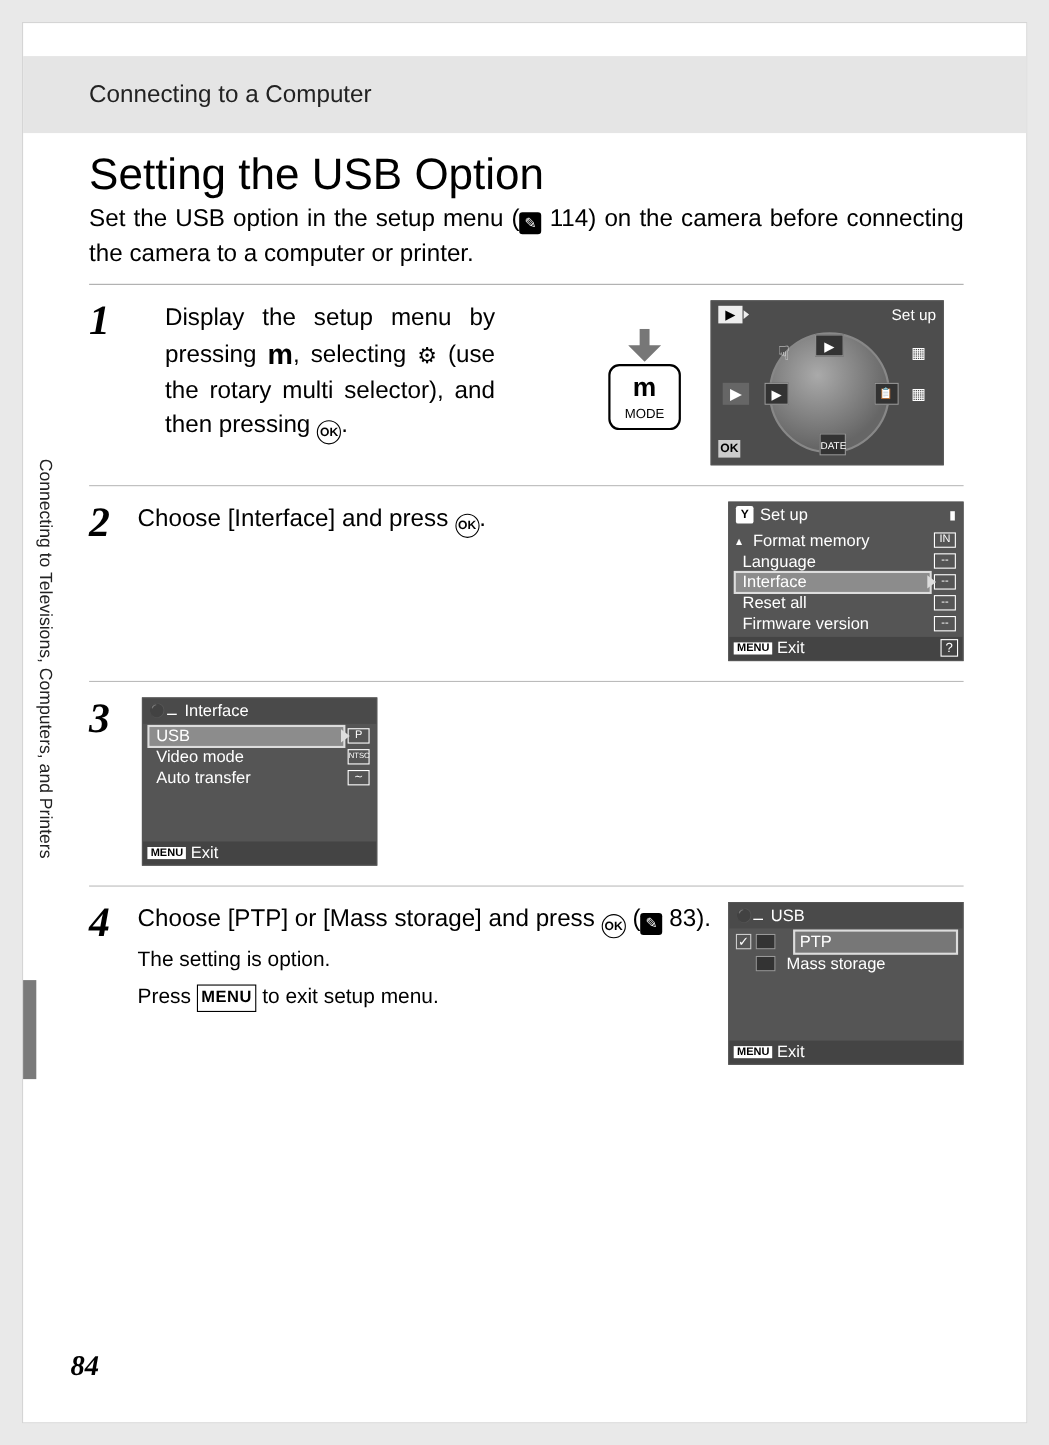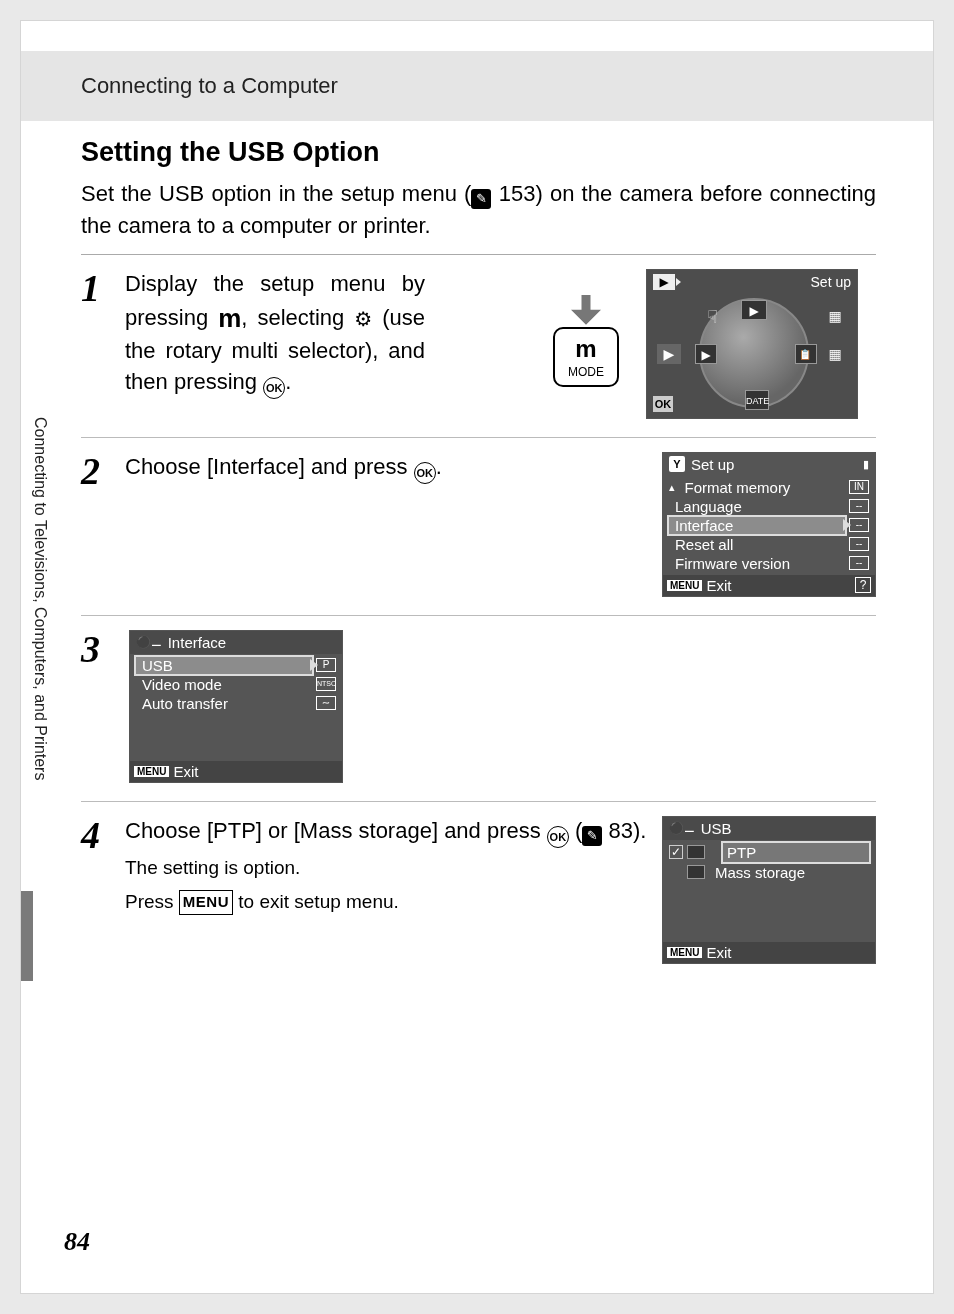--- a/index.html
+++ b/index.html
@@ -1,21 +1,21 @@
 <!DOCTYPE html>
 <html><head>
 <meta charset="utf-8">
 <style>
   * { box-sizing: border-box; margin: 0; padding: 0; }
   html, body { width: 954px; height: 1314px; background: #fff; font-family: Arial, Helvetica, sans-serif; color: #000; }
   .page-bg { position: relative; width: 954px; height: 1314px; background: #e9e9e9; }
   .inner { position: absolute; left: 20px; top: 20px; width: 914px; height: 1274px; background: #fff; border: 1px solid #d5d5d5; }
   .header-band { position: absolute; left: 0; top: 30px; width: 100%; height: 70px; background: #e5e5e5; display: flex; align-items: center; padding-left: 60px; font-size: 22px; color: #222; }
   .content { position: absolute; left: 60px; top: 110px; width: 795px; }
-  h2.title { font-size: 27px; font-weight: bold; margin-top: 6px; margin-bottom: 10px; }
+  h2.title { font-size: 40px; font-weight: normal; margin-top: 6px; }
   .intro { font-size: 22px; line-height: 1.45; text-align: justify; }
   .page-ref-icon { display: inline-block; width: 20px; height: 20px; background: #000; color:#fff; font-size:13px; line-height:20px; text-align:center; border-radius:3px; vertical-align: -2px; }
   .steps-border { border-top: 1px solid #aaa; margin-top: 12px; }
   .step { display: flex; align-items: flex-start; gap: 14px; padding: 14px 0 18px 0; border-bottom: 1px solid #bbb; position: relative; }
   .step:last-child { border-bottom: none; }
   .step-num { font-size: 38px; font-weight: bold; font-style: italic; font-family: Georgia, serif; min-width: 30px; line-height: 1; }
   .step-body { flex: 1; }
   .step-main { font-size: 22px; line-height: 1.4; }
   .step-main.justify { text-align: justify; }
   .step-sub { font-size: 19px; line-height: 1.5; margin-top: 6px; }
@@ -88,29 +88,29 @@
     <div class="side-tab">
       <div class="side-tab-text">Connecting to Televisions, Computers, and Printers</div>
       <div class="side-block"></div>
     </div>
 
     <div class="content">
 
       <h2 class="title">Setting the USB Option</h2>
 
       <p class="intro">
-        <span>Set the USB option in the setup menu (</span><span class="page-ref-icon">✎</span>&nbsp;<span>153</span><span>) on the camera before connecting the camera to a computer or printer.</span>
+        <span>Set the USB option in the setup menu (</span><span class="page-ref-icon">✎</span>&nbsp;<span>114</span><span>) on the camera before connecting the camera to a computer or printer.</span>
       </p>
 
       <div class="steps-border"></div>
 
       <div class="step">
         <div class="step-num">1</div>
         <div class="step-body" style="display:flex; gap:10px;">
-          <p class="step-main justify" style="max-width:300px;">
+          <p class="step-main justify" style="max-width:300px;margin-left:25px;">
             <span>Display the setup menu by pressing </span><span class="icon-m">m</span><span>, selecting </span><span class="icon-wrench">⚙</span><span> (use the rotary multi selector), and then pressing </span><span class="icon-ok">OK</span><span>.</span>
           </p>
 
           <div class="graphics-right step1-right" style="margin-left:auto;">
             <div class="mode-diagram" style="margin-top:26px;">
               <div class="arrow-body"></div>
               <div class="btn-box">
                 <span class="mm">m</span>
                 <span class="mlabel">MODE</span>
               </div>

